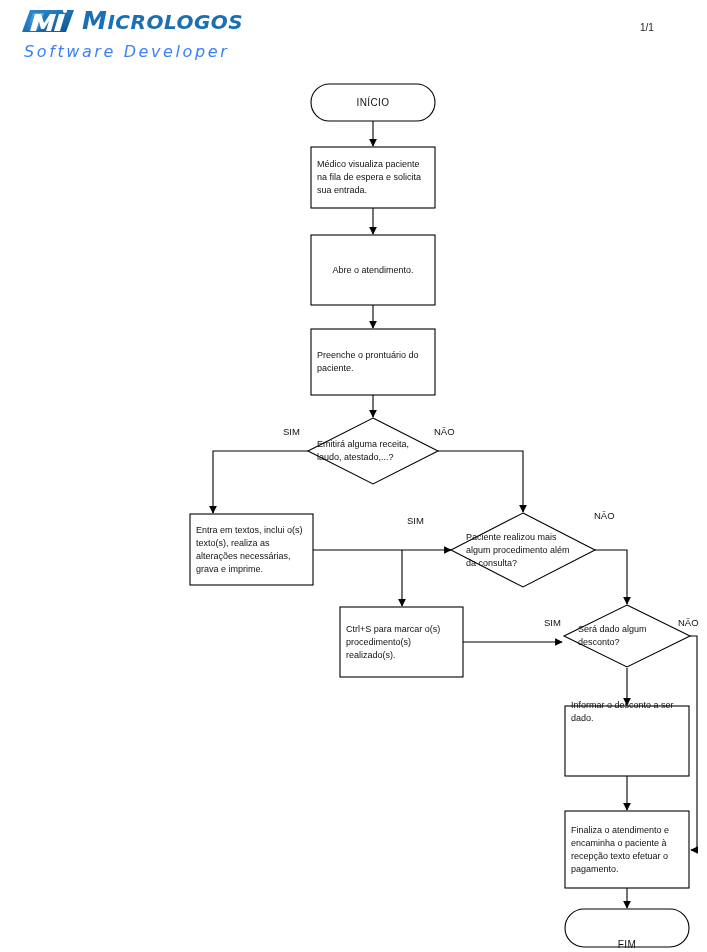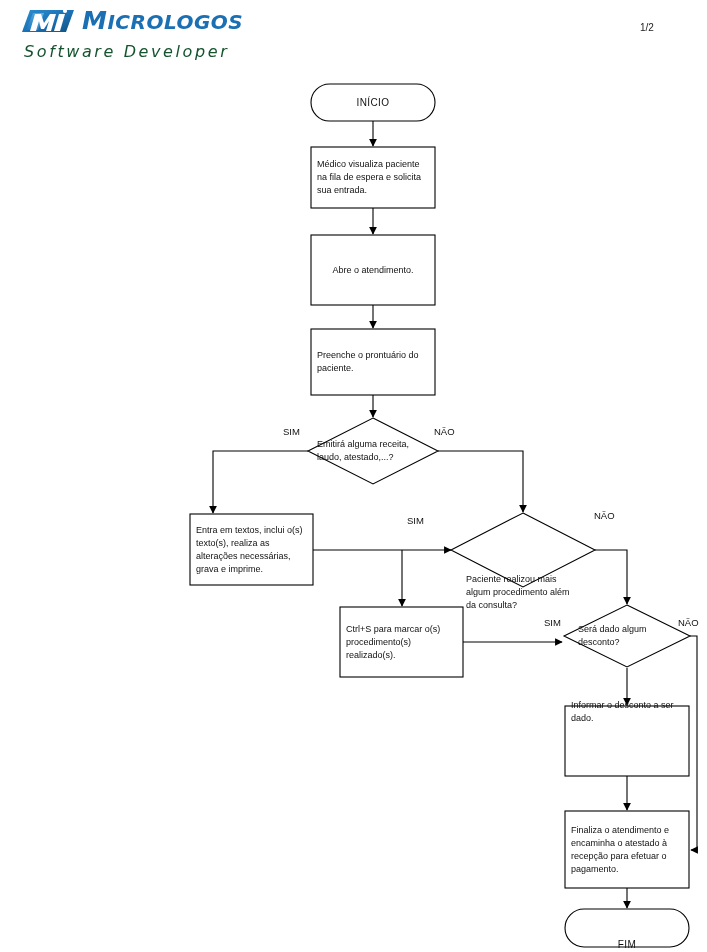--- a/index.html
+++ b/index.html
@@ -49,21 +49,21 @@
   }
   #logo-wordmark .small-caps { font-size: 20px; }
   #logo-tagline {
     position: absolute;
     left: 12px;
     top: 38px;
     font-family: "DejaVu Sans", sans-serif;
     font-style: italic;
     font-size: 16px;
     letter-spacing: 2.6px;
-    color: #14532d;
+    color: #3b82f6;
     white-space: nowrap;
   }
   #page-number {
     position: absolute;
     left: 640px;
     top: 22px;
     font-size: 10px;
     color: #222222;
   }
 
@@ -124,21 +124,21 @@
       <path d="M14,25 L19,8 L25,8 L28,17 L34,8 L40,8 L35,25 L30,25 L33,15 L28,23 L25,23 L23,15 L20,25 Z" fill="#ffffff"></path>
       <path d="M43,8 L49,8 L44,25 L38,25 Z" fill="#ffffff"></path>
       <circle cx="49" cy="5" r="2.1" fill="#ffffff"></circle>
     </svg>
 
     <div id="logo-wordmark"><span>M</span><span class="small-caps">ICROLOGOS</span></div>
 
     <div id="logo-tagline">Software Developer</div>
   </div>
 
-  <div id="page-number">1/2</div>
+  <div id="page-number">1/1</div>
 
   <svg id="flow-svg" viewBox="0 0 707 952">
     <defs>
       <marker id="arrow" viewBox="0 0 10 10" refX="9" refY="5" markerWidth="7" markerHeight="7" orient="auto-start-reverse">
         <path d="M 0 0 L 10 5 L 0 10 z" fill="#000000"></path>
       </marker>
     </defs>
 
     <g fill="none" stroke="#000000" stroke-width="1.1" marker-end="url(#arrow)">
 
@@ -202,29 +202,29 @@
   <div class="node" style="left:311px; top:147px; width:124px; height:61px;">Médico visualiza paciente na fila de espera e solicita sua entrada.</div>
 
   <div class="node" style="left:311px; top:235px; width:124px; height:70px;">Abre o atendimento.</div>
 
   <div class="node" style="left:311px; top:329px; width:124px; height:66px;">Preenche o prontuário do paciente.</div>
 
   <div class="node node-decision" style="left:311px; top:424px; width:124px; height:54px;">Emitirá alguma receita, laudo, atestado,...?</div>
 
   <div class="node" style="left:190px; top:514px; width:123px; height:71px;">Entra em textos, inclui o(s) texto(s), realiza as alterações necessárias, grava e imprime.</div>
 
-  <div class="node node-decision" style="left:460px; top:524px; width:126px; height:52px;margin-top:42px;">Paciente realizou mais algum procedimento além da consulta?</div>
+  <div class="node node-decision" style="left:460px; top:524px; width:126px; height:52px;">Paciente realizou mais algum procedimento além da consulta?</div>
 
   <div class="node" style="left:340px; top:607px; width:123px; height:70px;">Ctrl+S para marcar o(s) procedimento(s) realizado(s).</div>
 
   <div class="node node-decision" style="left:572px; top:612px; width:110px; height:48px;">Será dado algum desconto?</div>
 
   <div class="node" style="left:565px; top:677px; width:124px; height:70px;">Informar o desconto a ser dado.</div>
 
-  <div class="node" style="left:565px; top:811px; width:124px; height:77px;">Finaliza o atendimento e encaminha o atestado à recepção para efetuar o pagamento.</div>
+  <div class="node" style="left:565px; top:811px; width:124px; height:77px;">Finaliza o atendimento e encaminha o paciente à recepção texto efetuar o pagamento.</div>
 
   <div class="node node-terminal" style="left:565px; top:885px; width:124px; height:38px;margin-top:40px;">FIM</div>
 
   <div class="edge-label" style="left:283px; top:426px;">SIM</div>
   <div class="edge-label" style="left:434px; top:426px;">NÃO</div>
 
   <div class="edge-label" style="left:407px; top:515px;">SIM</div>
   <div class="edge-label" style="left:594px; top:510px;">NÃO</div>
 
   <div class="edge-label" style="left:544px; top:617px;">SIM</div>

